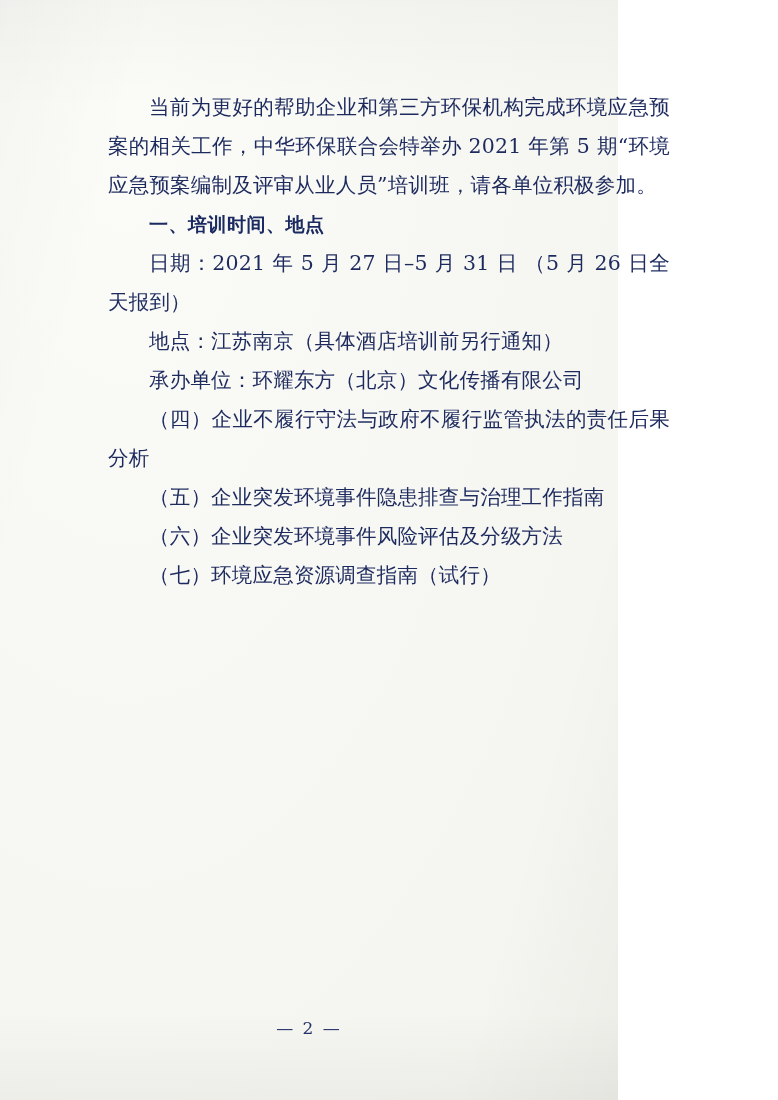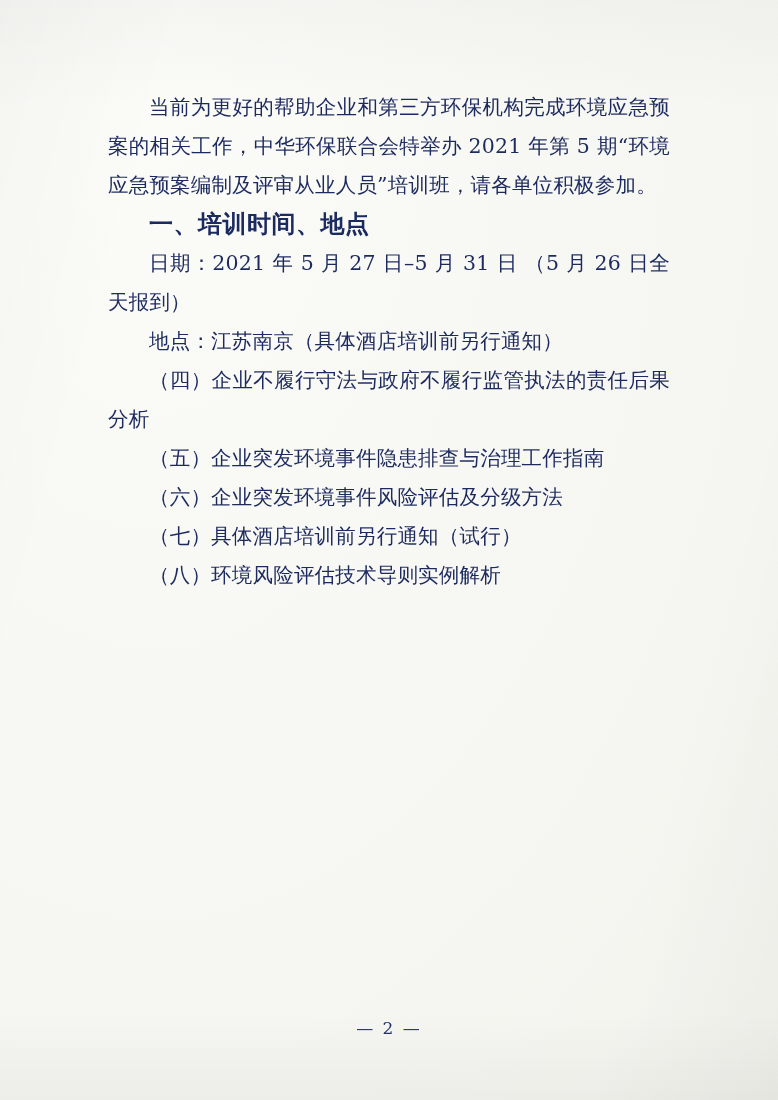--- a/index.html
+++ b/index.html
@@ -8,21 +8,21 @@
   }
   body {
     width: 778px;
     height: 1100px;
     background: #ffffff;
     font-family: "DejaVu Serif", "Liberation Serif", serif;
     overflow: hidden;
   }
   .page {
     position: relative;
-    width: 778px;
+    width: 618px;
     height: 1100px;
     background:
       radial-gradient(ellipse at 20% 10%, #fbfbf8 0%, #f7f7f3 45%, #f4f4ef 100%);
     box-sizing: border-box;
   }
   
   .page::before {
     content: "";
     position: absolute;
     inset: 0;
@@ -47,21 +47,21 @@
     text-justify: inter-ideograph;
   }
   .indent {
     text-indent: 41px;
   }
   .heading {
     text-indent: 41px;
     font-weight: 700;
     color: #1b2a60;
     font-family: "DejaVu Sans", "Liberation Sans", sans-serif;
-    font-size: 24px;
+    font-size: 19px;
     letter-spacing: 0.5px;
   }
   .footer {
     position: absolute;
     left: 0;
     right: 0;
     top: 1018px;
     text-align: center;
     color: #243169;
     font-size: 17px;
@@ -78,32 +78,32 @@
     <p class="indent">当前为更好的帮助企业和第三方环保机构完成环境应急预案的相关工作，中华环保联合会特举办 2021 年第 5 期“环境应急预案编制及评审从业人员”培训班，请各单位积极参加。</p>
 
     <p class="heading">一、培训时间、地点</p>
 
     <p class="indent">日期：2021 年 5 月 27 日–5 月 31 日 （5 月 26 日全天报到）</p>
 
     <p class="indent">地点：江苏南京（具体酒店培训前另行通知）</p>
 
 
 
+    <p class="indent">承办单位：环耀东方（北京）文化传播有限公司</p>
 
 
 
 
 
     <p class="indent">（四）企业不履行守法与政府不履行监管执法的责任后果分析</p>
 
     <p class="indent">（五）企业突发环境事件隐患排查与治理工作指南</p>
 
     <p class="indent">（六）企业突发环境事件风险评估及分级方法</p>
 
-    <p class="indent">（七）具体酒店培训前另行通知（试行）</p>
+    <p class="indent">（七）环境应急资源调查指南（试行）</p>
 
-    <p class="indent">（八）环境风险评估技术导则实例解析</p>
 
 
   </div>
 
   <div class="footer">— 2 —</div>
 </div>
 
 </body></html>

